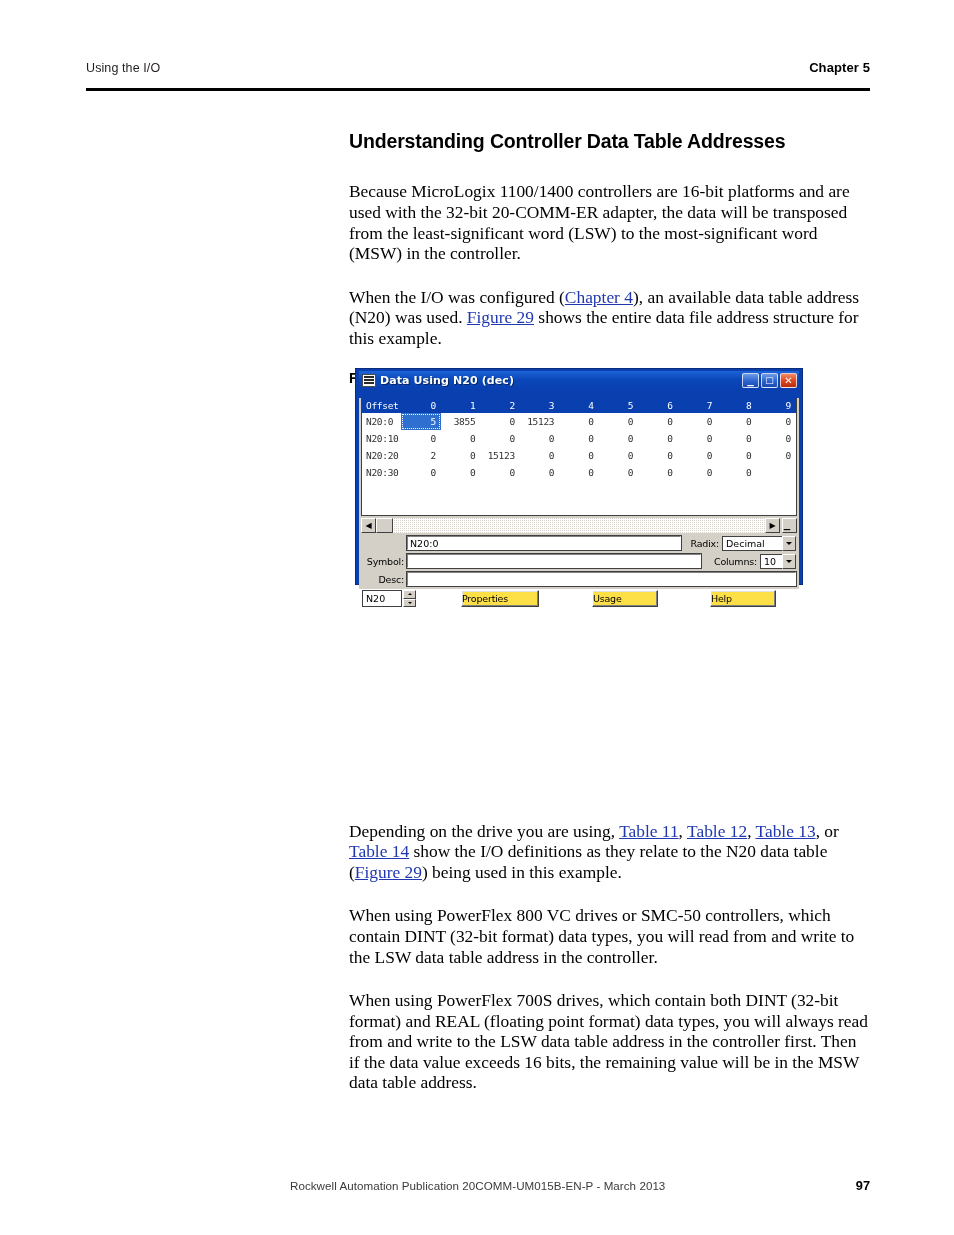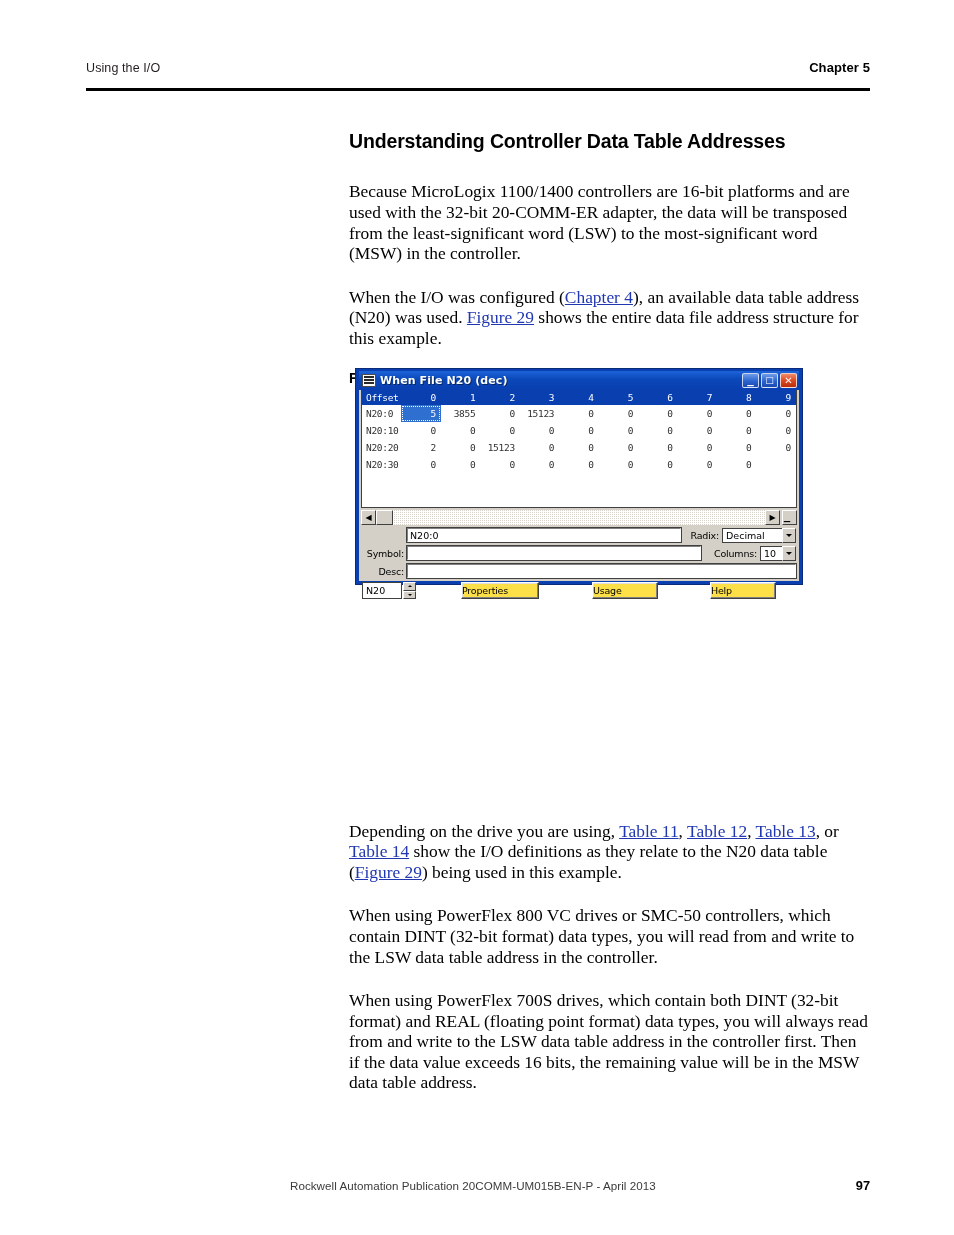--- a/index.html
+++ b/index.html
@@ -171,21 +171,21 @@
     box-sizing: border-box;
     padding: 0;
     position: relative;
   }
 
   
   .grid-wrap {
     background: #ffffff;
     border: 1px solid #404040;
     border-top: none;
-    margin: 0 2px 0 2px;
+    margin: 8px 2px 0 2px;
     height: 118px;
     box-sizing: border-box;
     position: relative;
     overflow: hidden;
   }
   table.grid {
     border-collapse: collapse;
     width: 100%;
     font-family: "DejaVu Sans Mono", monospace;
     font-size: 9.5px;
@@ -470,21 +470,21 @@
   </p>
 
   <p class="body-text">When using PowerFlex 800 VC drives or SMC-50 controllers, which contain DINT (32-bit format) data types, you will read from and write to the LSW data table address in the controller.</p>
   <p class="body-text">When using PowerFlex 700S drives, which contain both DINT (32-bit format) and REAL (floating point format) data types, you will always read from and write to the LSW data table address in the controller first. Then if the data value exceeds 16 bits, the remaining value will be in the MSW data table address.</p>
 </div>
 
 <div class="winapp">
 
   <div class="win-titlebar">
     <span class="win-icon"></span>
-    <span class="win-title">When File N20 (dec)</span>
+    <span class="win-title">Data Using N20 (dec)</span>
     <span class="win-btns">
       <span class="win-btn min">
           <span class="g">_</span>
         </span>
       <span class="win-btn max">
           <span class="g">□</span>
         </span>
       <span class="win-btn close">
           <span class="g">✕</span>
         </span>
@@ -623,15 +623,15 @@
         </span>
       <span class="btn" style="width:66px; margin-left:52px;">
           <span>Help</span>
         </span>
     </div>
 
   </div>
 </div>
 
 <div class="page-footer">
-  <span class="footer-text">Rockwell Automation Publication  20COMM-UM015B-EN-P - April 2013</span>
+  <span class="footer-text">Rockwell Automation Publication  20COMM-UM015B-EN-P - March 2013</span>
   <span class="footer-page">97</span>
 </div>
 
 </body></html>

